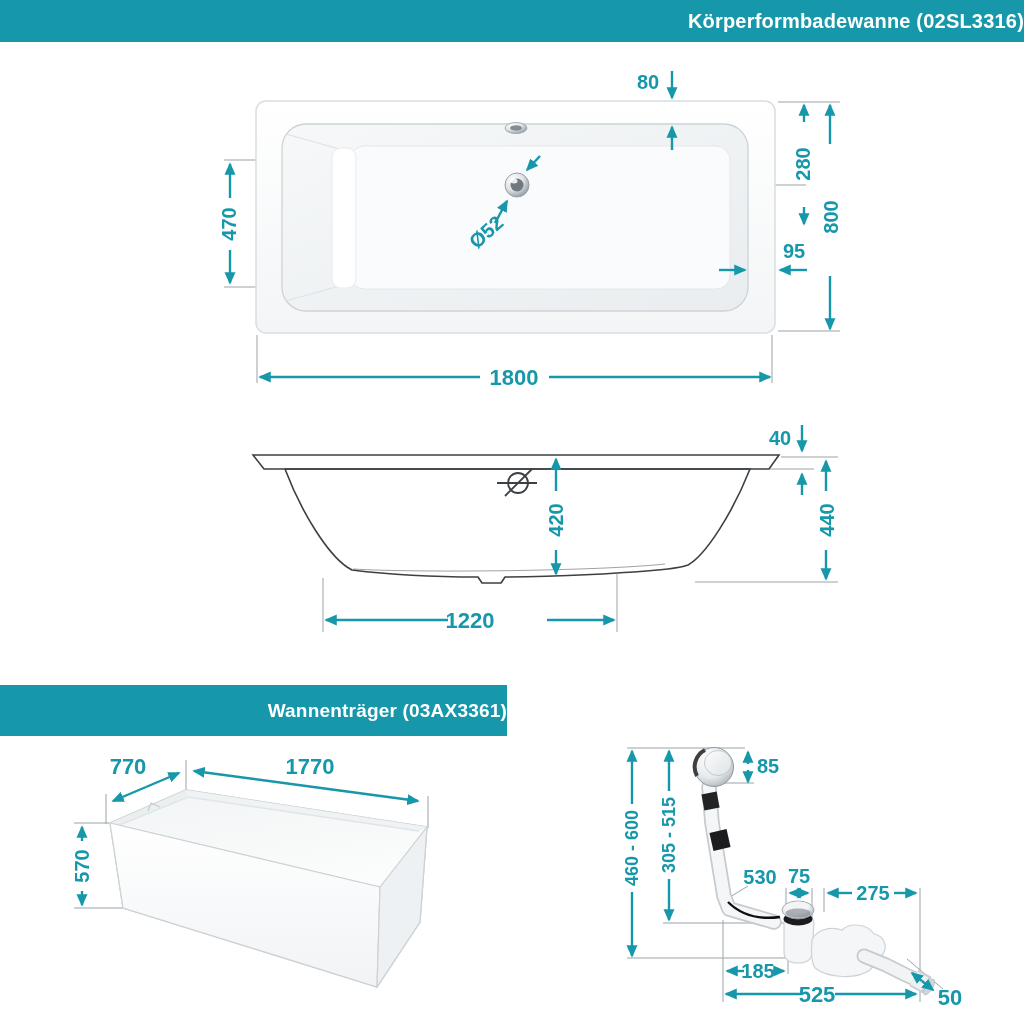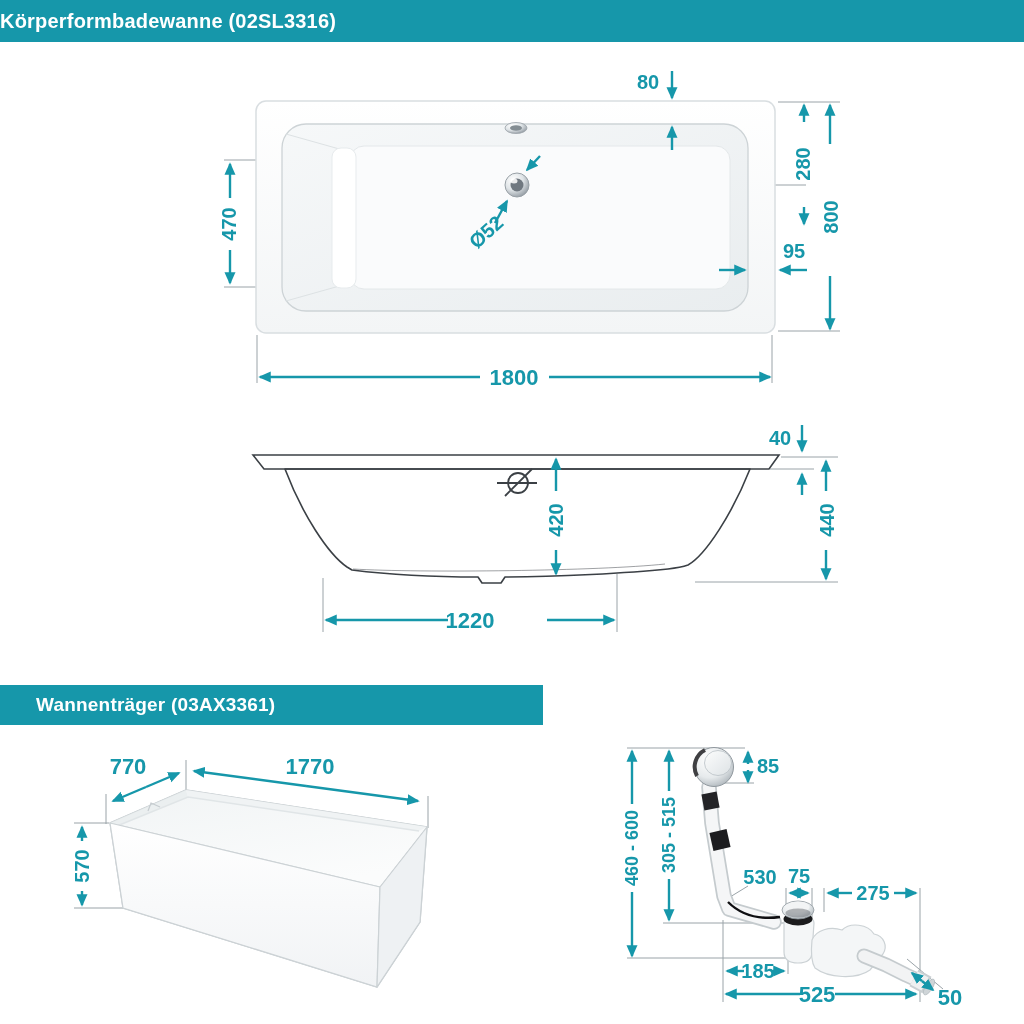--- a/index.html
+++ b/index.html
@@ -2,25 +2,25 @@
 <html><head>
 <meta charset="utf-8">
 <style>
   html,body{margin:0;padding:0;background:#ffffff;}
   .canvas{
     position:relative;width:1024px;height:1024px;overflow:hidden;background:#ffffff;
     font-family:"Liberation Sans", sans-serif;
   }
   .bar{
     position:absolute;background:#1697aa;color:#ffffff;
-    display:flex;align-items:center;justify-content:flex-start;
+    display:flex;align-items:center;justify-content:flex-end;
     font-weight:bold;letter-spacing:.2px;
   }
   .bar-main{top:0;left:0;width:1024px;height:42px;font-size:20px;}
-  .bar-carrier{top:685px;left:0;width:507px;height:40px;font-size:19px;padding-left:36px;}
+  .bar-carrier{top:685px;left:0;width:507px;height:51px;font-size:19px;}
   .bar-drain{top:685px;left:518px;width:506px;height:45px;font-size:19px;}
   .fig{position:absolute;}
   svg text{font-family:"Liberation Sans", sans-serif;}
   .dim{fill:#1697aa;font-weight:bold;font-size:20px;}
   .dim-lg{fill:#1697aa;font-weight:bold;font-size:22px;}
   .dim-sm{fill:#1697aa;font-weight:bold;font-size:18px;}
   .tealline{stroke:#1697aa;stroke-width:2.4;fill:none;}
   .grayline{stroke:#9aa3a8;stroke-width:1;fill:none;}
   .darkline{stroke:#3b4045;stroke-width:1.6;fill:none;}
 </style>

